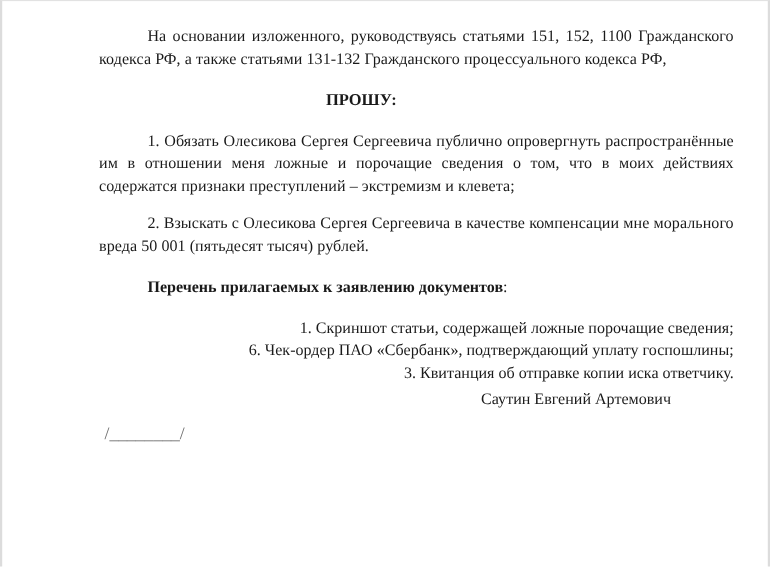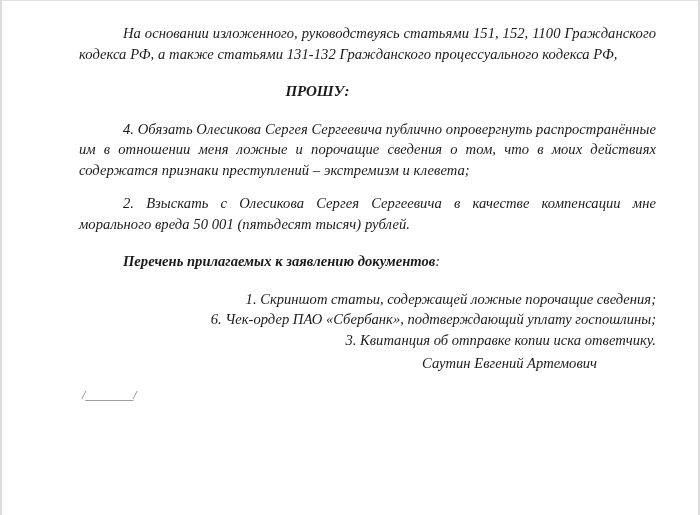--- a/index.html
+++ b/index.html
@@ -21,24 +21,23 @@
     height: 515px;
     background: #ffffff;
     box-sizing: border-box;
     border-top: 1px solid #e2e2e2;
     border-left: 2px solid #dcdcdc;
     border-right: 2px solid #dcdcdc;
   }
 
   .doc-body {
     position: absolute;
-    left: 77px;
+    left: 88px;
     top: 22px;
     width: 577px;
-    font-style: italic;
   }
 
   p.para {
     margin: 0;
     font-size: 14.6px;
     line-height: 20.5px;
     text-align: justify;
     text-indent: 44px;
     text-justify: inter-word;
     letter-spacing: 0.05px;
@@ -75,35 +74,34 @@
   }
   ul.attach-list li {
     font-size: 14.6px;
     line-height: 20.5px;
     padding-left: 44px;
     white-space: nowrap;
   }
 
   .signature-block {
     position: absolute;
-    left: 80px;
+    left: 93px;
     top: 352px;
     width: 577px;
     height: 50px;
-    font-style: italic;
   }
   .signer-name {
     font-size: 14.6px;
     line-height: 20px;
     text-align: right;
     padding-right: 62px;
   }
   .sign-blank {
     margin-top: 12px;
-    font-size: 12px;
+    font-size: 16px;
     line-height: 20px;
     color: #6e6e6e;
     letter-spacing: 0px;
     white-space: pre;
   }
 </style>
 </head>
 <body>
 
 <div class="page">
@@ -111,21 +109,21 @@
   <div class="doc-body">
 
     <p class="para">На основании изложенного, руководствуясь статьями 151, 152, 1100 Гражданского кодекса РФ, а также статьями 131-132 Гражданского процессуального кодекса РФ,</p>
 
     <div class="spacer-md"></div>
 
     <p class="center-head">ПРОШУ:</p>
 
     <div class="spacer-md"></div>
 
-    <p class="para">4. Обязать Олесикова Сергея Сергеевича публично опровергнуть распространённые им в отношении меня ложные и порочащие сведения о том, что в моих действиях содержатся признаки преступлений – экстремизм и клевета;</p>
+    <p class="para">1. Обязать Олесикова Сергея Сергеевича публично опровергнуть распространённые им в отношении меня ложные и порочащие сведения о том, что в моих действиях содержатся признаки преступлений – экстремизм и клевета;</p>
 
     <div class="spacer-sm"></div>
 
     <p class="para">2. Взыскать с Олесикова Сергея Сергеевича в качестве компенсации мне морального вреда 50 001 (пятьдесят тысяч) рублей.</p>
 
     <div class="spacer-md"></div>
 
     <p class="sub-head"><span>Перечень прилагаемых к заявлению документов</span><span class="colon">:</span></p>
 
     <div class="spacer-md"></div>

